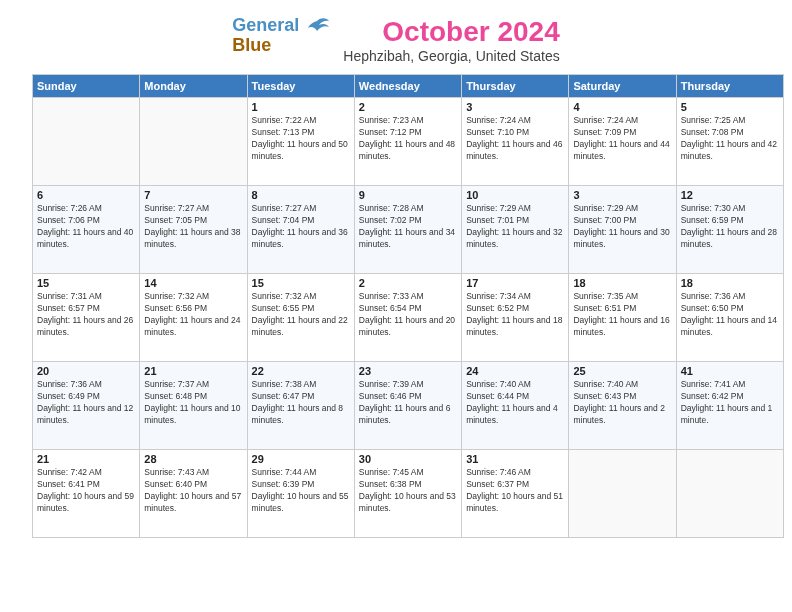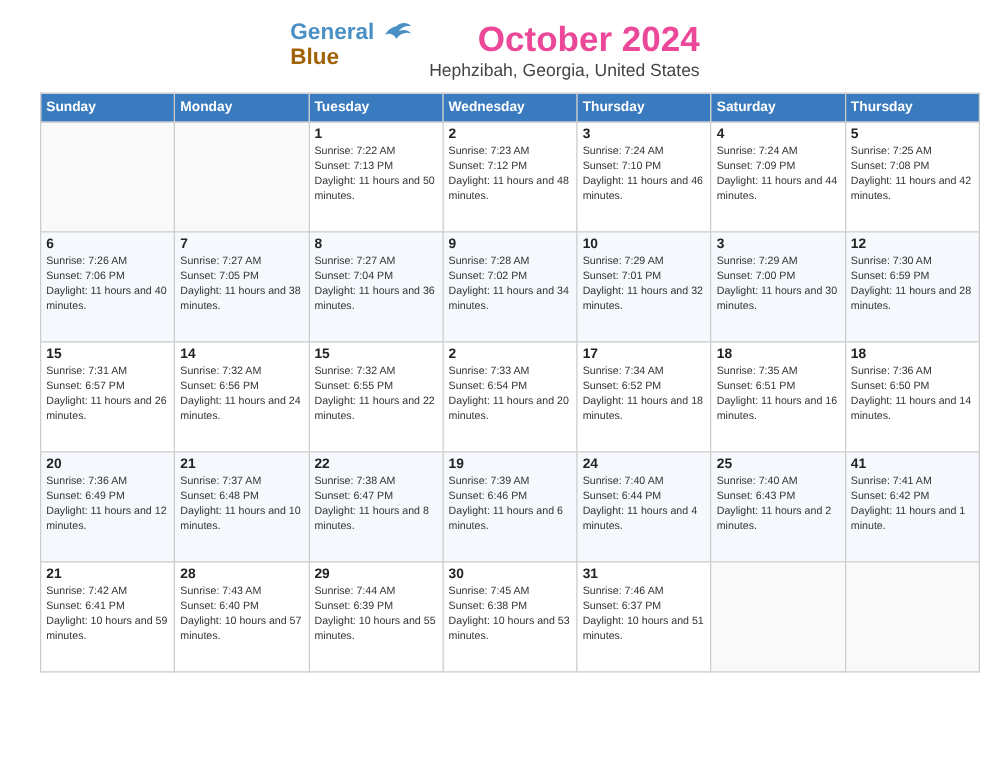--- a/index.html
+++ b/index.html
@@ -221,21 +221,21 @@
           </td>
           <td>
             <span class="day-number">21</span>
             <div class="day-info">Sunrise: 7:37 AM<br>Sunset: 6:48 PM<br>Daylight: 11 hours and 10 minutes.</div>
           </td>
           <td>
             <span class="day-number">22</span>
             <div class="day-info">Sunrise: 7:38 AM<br>Sunset: 6:47 PM<br>Daylight: 11 hours and 8 minutes.</div>
           </td>
           <td>
-            <span class="day-number">19</span>
+            <span class="day-number">23</span>
             <div class="day-info">Sunrise: 7:39 AM<br>Sunset: 6:46 PM<br>Daylight: 11 hours and 6 minutes.</div>
           </td>
           <td>
             <span class="day-number">24</span>
             <div class="day-info">Sunrise: 7:40 AM<br>Sunset: 6:44 PM<br>Daylight: 11 hours and 4 minutes.</div>
           </td>
           <td>
             <span class="day-number">25</span>
             <div class="day-info">Sunrise: 7:40 AM<br>Sunset: 6:43 PM<br>Daylight: 11 hours and 2 minutes.</div>
           </td>

